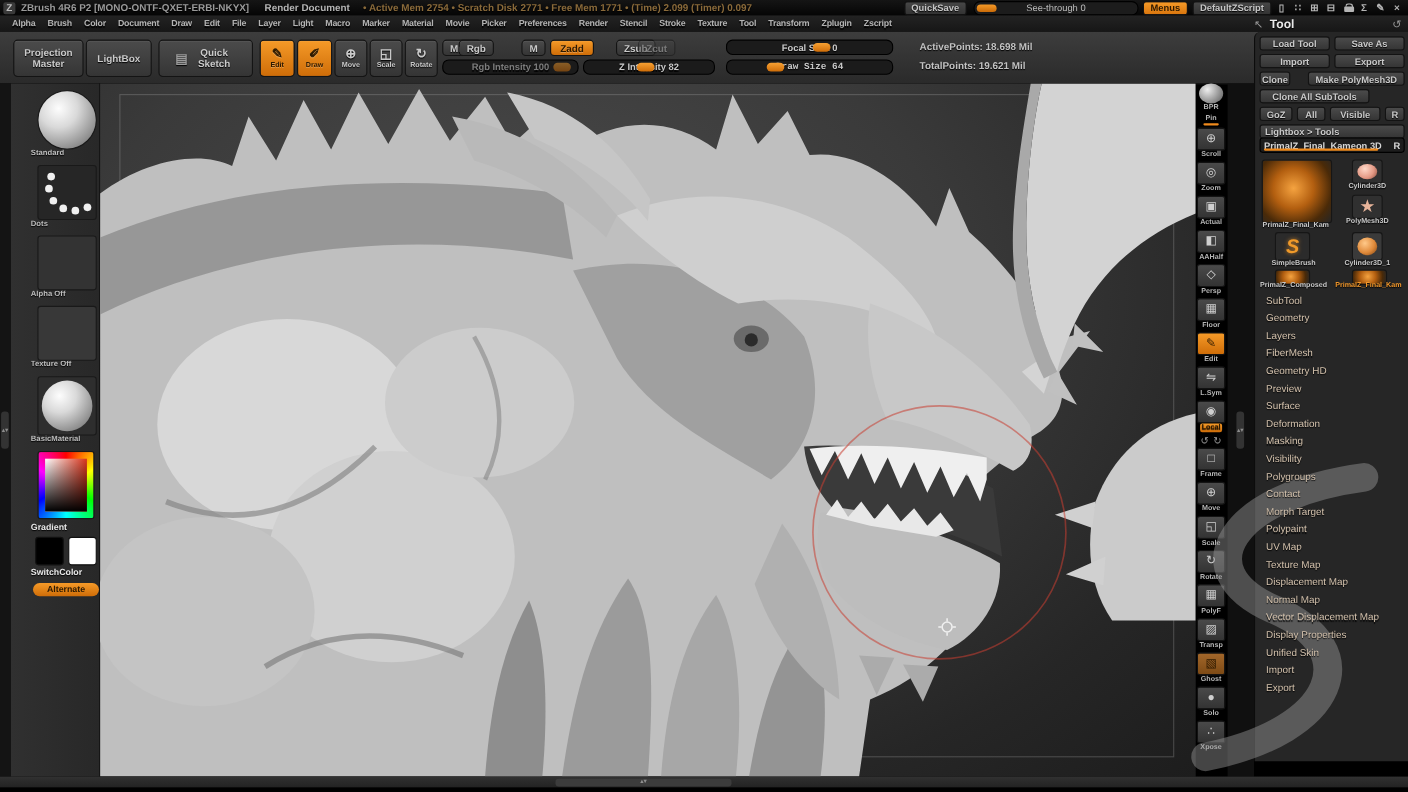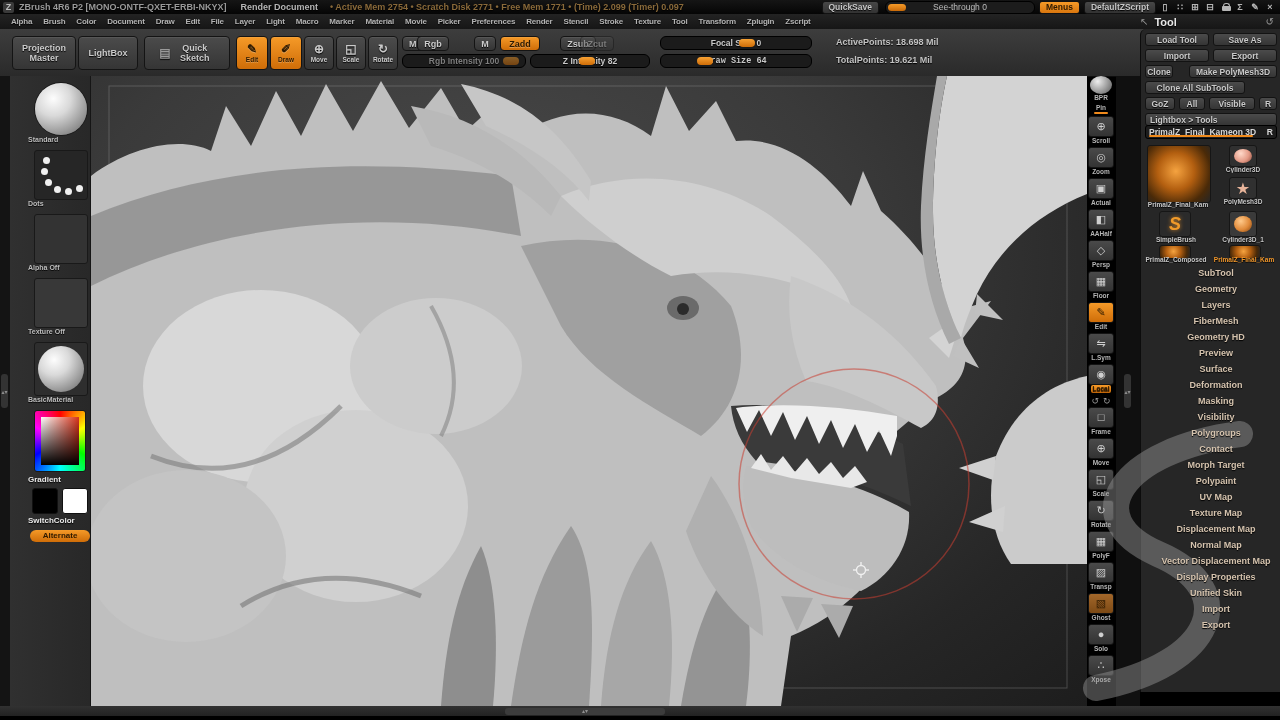--- a/index.html
+++ b/index.html
@@ -100,22 +100,22 @@
   .th-dragon{background:radial-gradient(circle at 45% 45%, #f5a340 0%, #b35f10 40%, #4a2a08 75%, #262626 100%);}
   .th-spherepink{background:#303030;}
   .th-spherepink i{width:70%;height:70%;border-radius:50%;display:block;
        background:radial-gradient(circle at 38% 32%, #ffd9c9, #e49a86 55%, #8a4a3a 100%);}
   .th-sphereorange i{width:70%;height:70%;border-radius:50%;display:block;
        background:radial-gradient(circle at 38% 32%, #ffc98a, #e08a3a 55%, #7a4010 100%);}
   .th-star{color:#e8b49a;font-size:16px;background:#303030;}
   .th-slogo{color:#f09a2a;font-size:18px;font-weight:bold;font-style:italic;background:#2b2b2b;
             text-shadow:0 0 4px rgba(240,150,40,.8);}
   .sectionlist{position:absolute;left:0px;top:236px;width:140px;}
-  .sectionrow{height:16px;line-height:16px;padding-left:10px;color:#d5c3ae;font-size:9px;font-weight:bold;
-              text-shadow:0 1px 1px #000;position:relative;z-index:2;text-align:center;}
+  .sectionrow{height:16px;line-height:16px;padding-left:10px;color:#d5c3ae;font-size:9px;font-weight:normal;
+              text-shadow:0 1px 1px #000;position:relative;z-index:2;}
   
   #bottombar{left:0;top:706px;width:1280px;height:10px;background:linear-gradient(#313131,#222);}
   #bottomhandle{left:505px;top:708px;width:160px;height:7px;background:#3c3c3c;border-radius:3px;
                 color:#8f8f8f;font-size:6px;line-height:7px;text-align:center;}
   #blackstrip{left:0;top:716px;width:1280px;height:4px;background:#000;}
   .trayhandle{width:7px;height:34px;background:#333;border-radius:3px;color:#8c8c8c;font-size:6px;
               display:flex;flex-direction:column;align-items:center;justify-content:center;}
   #swoosh{left:1040px;top:420px;width:240px;height:290px;pointer-events:none;z-index:1;opacity:.45;}
   .gutter{background:#141414;}
 </style>

